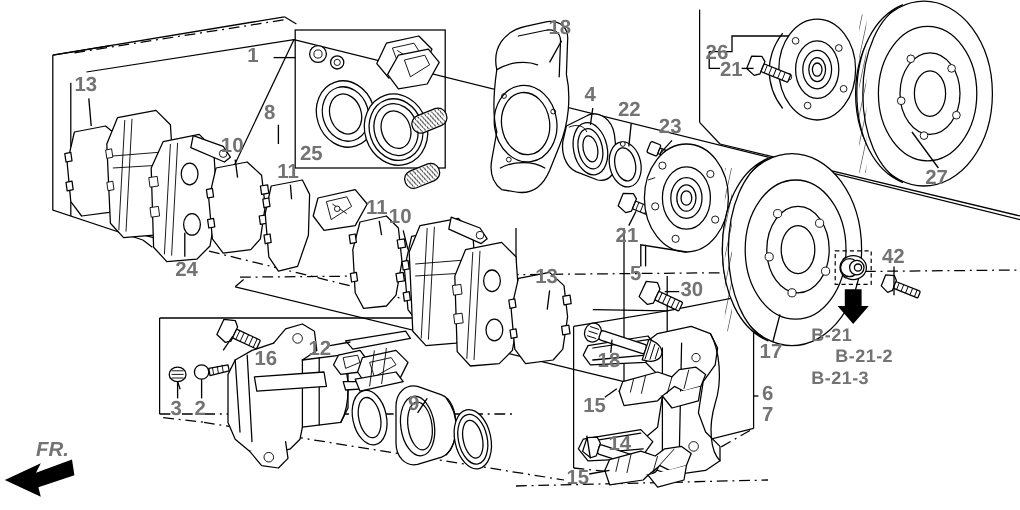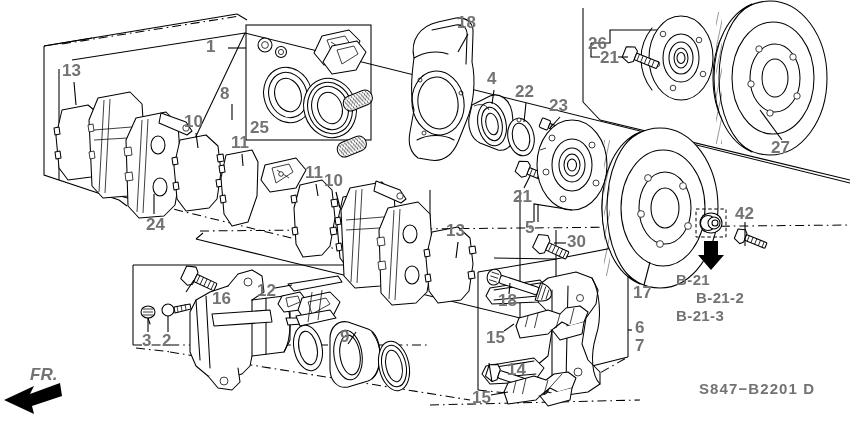--- a/index.html
+++ b/index.html
@@ -545,17 +545,16 @@
   <div class="lbl n" style="left:176px;top:290px;margin-left:36px;">16</div>
   <div class="lbl n" style="left:142px;top:332px;">3</div>
   <div class="lbl n" style="left:162px;top:332px;">2</div>
   <div class="lbl n" style="left:257px;top:282px;">12</div>
   <div class="lbl n" style="left:340px;top:328px;">9</div>
 
   <div class="lbl bcode" style="left:676px;top:272px;">B-21</div>
   <div class="lbl bcode" style="left:696px;top:290px;">B-21-2</div>
   <div class="lbl bcode" style="left:676px;top:308px;">B-21-3</div>
 
-  <div class="lbl dcode" style="left:699px;top:381px;">S847−B2201 D</div>
 
   <div class="lbl fr" style="left:30px;top:366px;text-align:center;">FR.</div>
 
 </div>
 
 </body></html>

